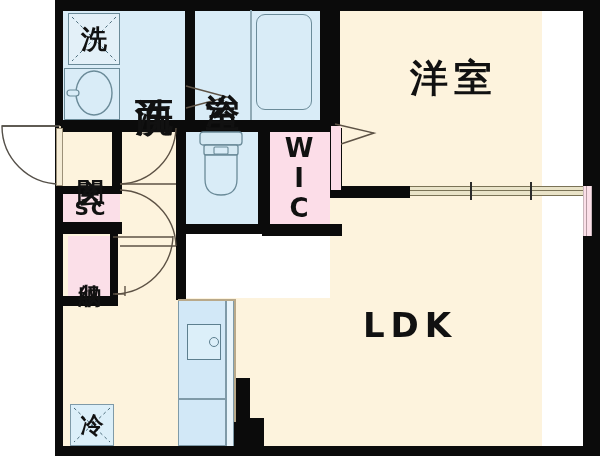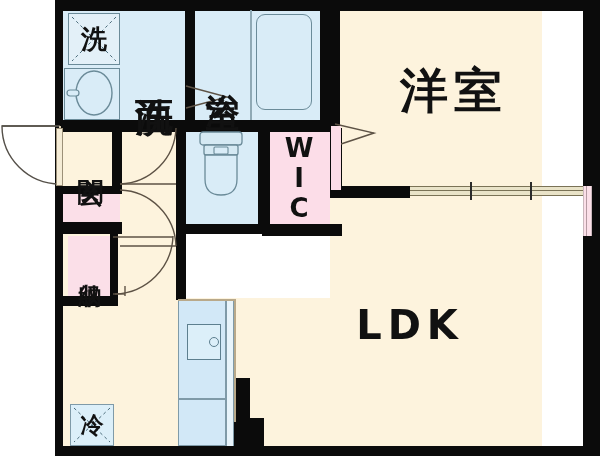--- a/index.html
+++ b/index.html
@@ -159,18 +159,19 @@
   <div class="thin" style="left:586px;top:184px;width:1.4px;height:54px;background:#b59aa2;"></div>
 
   <div class="wall" style="left:583px;top:0px;width:17px;height:186px;"></div>
   <div class="wall" style="left:583px;top:236px;width:17px;height:220px;"></div>
 
   <div class="thin" style="left:331px;top:126px;width:10px;height:64px;background:#fcdde8;"></div>
 
   <div class="lbl vert" style="left:126px;top:18px;width:56px;height:104px;font-size:38px;">洗面</div>
   <div class="lbl vert" style="left:198px;top:18px;width:50px;height:100px;font-size:34px;">浴室</div>
   <div class="lbl vert" style="left:66px;top:132px;width:50px;height:56px;font-size:26px;">玄関</div>
+  <div class="lbl" style="left:62px;top:194px;width:58px;height:28px;font-size:20px;letter-spacing:2px;">SC</div>
   <div class="lbl vert" style="left:68px;top:238px;width:44px;height:58px;font-size:23px;">収納</div>
   <div class="lbl vert" style="left:272px;top:134px;width:54px;height:88px;font-size:26px;letter-spacing:0px;">WIC</div>
-  <div class="lbl" style="left:400px;top:62px;width:108px;height:56px;font-size:48px;letter-spacing:6px;">洋室</div>
-  <div class="lbl" style="left:340px;top:300px;width:140px;height:50px;font-size:40px;letter-spacing:6px;">LDK</div>
+  <div class="lbl" style="left:400px;top:50px;width:108px;height:56px;font-size:38px;letter-spacing:6px;">洋室</div>
+  <div class="lbl" style="left:340px;top:300px;width:140px;height:50px;font-size:34px;letter-spacing:6px;">LDK</div>
 
 </div>
 
 </body></html>

